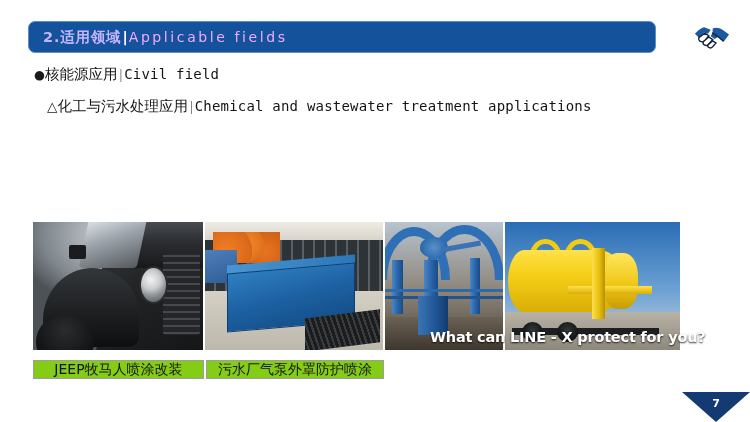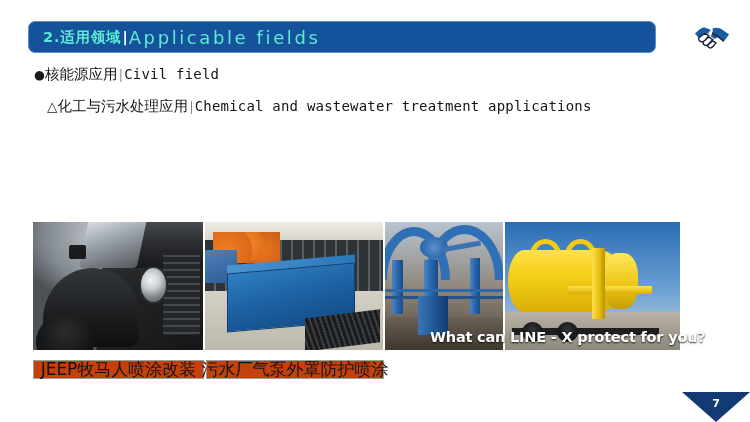--- a/index.html
+++ b/index.html
@@ -26,37 +26,37 @@
     background: #14529b;
     border: 1px solid #5b8fcc;
     border-radius: 7px;
     box-sizing: border-box;
     display: flex;
     align-items: center;
     padding-left: 14px;
     white-space: nowrap;
   }
   .header-cn {
-    color: #5eead4;
+    color: #c4b5fd;
     font-family: "DejaVu Sans", "Liberation Sans", sans-serif;
     font-size: 14.5px;
     font-weight: bold;
     letter-spacing: 0.8px;
   }
   .header-sep {
     color: #ffffff;
     font-family: "DejaVu Sans", "Liberation Sans", sans-serif;
     font-size: 14.5px;
     font-weight: bold;
     padding: 0 1px;
   }
   .header-en {
-    color: #5eead4;
-    font-family: "DejaVu Sans", "Liberation Sans", sans-serif;
-    font-size: 18px;
+    color: #f0abfc;
+    font-family: "DejaVu Sans", "Liberation Sans", sans-serif;
+    font-size: 14px;
     letter-spacing: 2.6px;
     font-weight: normal;
   }
 
   .handshake-icon {
     position: absolute;
     left: 690px;
     top: 16px;
     width: 44px;
     height: 42px;
@@ -362,26 +362,26 @@
     left: 33px;
     top: 352px;
     width: 647px;
     height: 27px;
     display: flex;
     gap: 2px;
   }
   .caption {
     border: 1px solid #9d9d9d;
     box-sizing: border-box;
-    background: #c2410c;
+    background: #84cc16;
     display: flex;
     align-items: center;
     justify-content: center;
     font-family: "DejaVu Sans", "Liberation Sans", sans-serif;
-    font-size: 17px;
+    font-size: 14px;
     color: #141414;
     white-space: nowrap;
     margin-top: 8px;
   }
   .c1 { width: 171px; }
   .c2 { width: 178px; }
   .c3 { width: 296px; }
 
   
   .page-badge {

